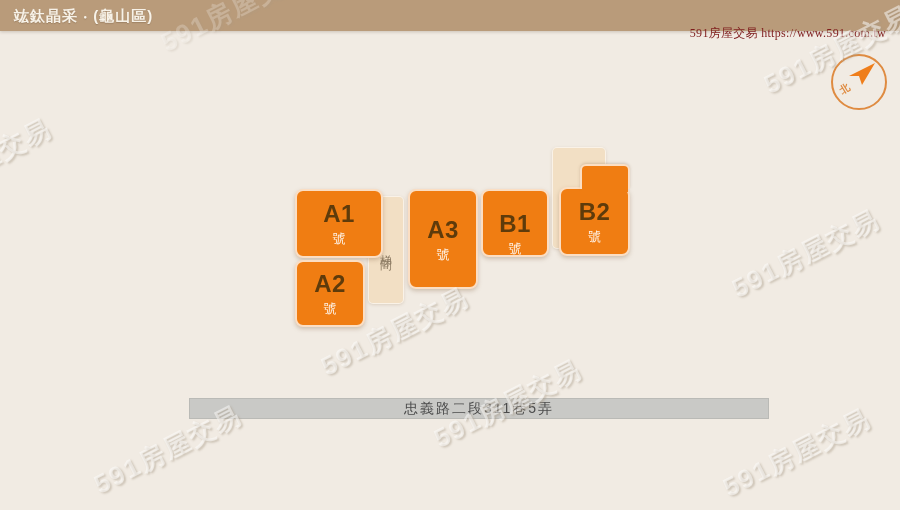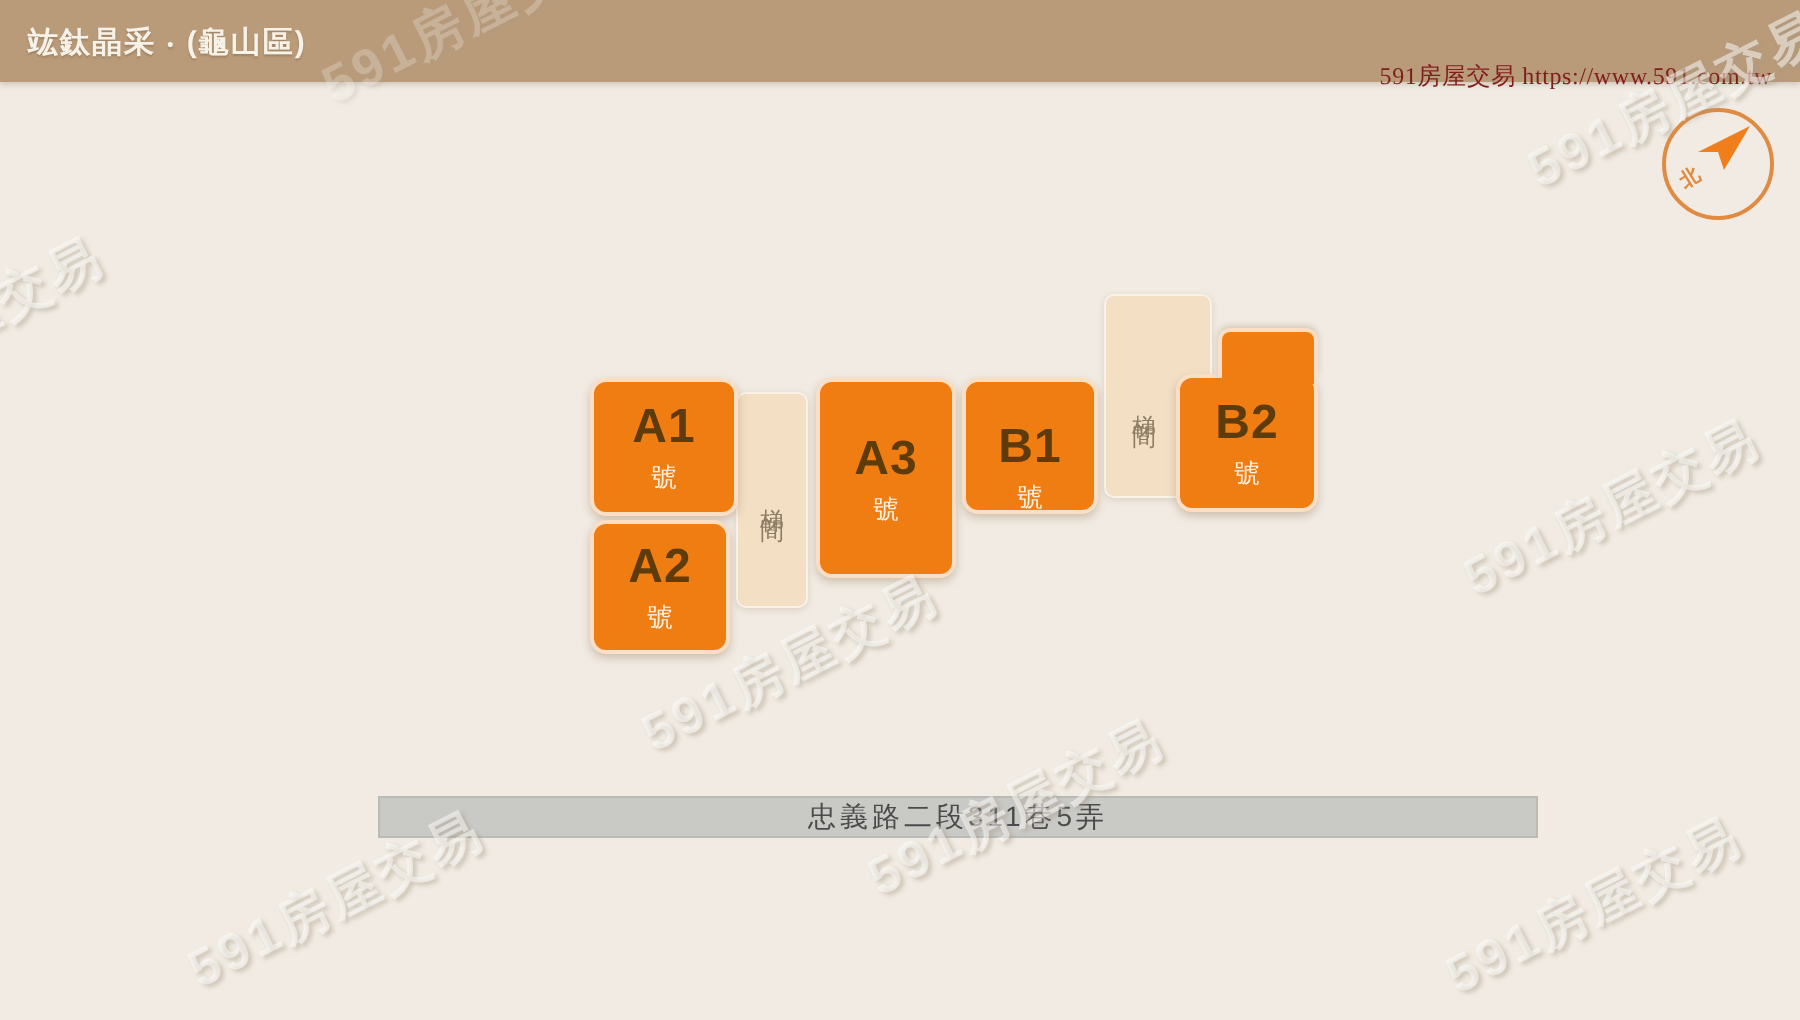--- a/index.html
+++ b/index.html
@@ -4,21 +4,21 @@
 <style>
   html,body{margin:0;padding:0;background:#e9e4db;}
   *{box-sizing:border-box;}
   .screen{
     position:relative;width:900px;height:510px;overflow:hidden;
     font-family:"Liberation Sans",sans-serif;
     background:var(--canvas_bg,#F1EBE3);
   }
   
   .header{
-    position:absolute;left:0;top:0;width:900px;height:41px;
+    position:absolute;left:0;top:0;width:900px;height:31px;
     background:var(--header_bg,#B99B7A);
     display:flex;align-items:center;justify-content:space-between;
     padding:0 14px;z-index:2;
     box-shadow:0 1px 3px rgba(90,70,50,0.25);
   }
   .header-title{
     color:#F7F2E8;font-size:15px;letter-spacing:1px;font-weight:bold;
     text-shadow:0 1px 1px rgba(120,95,70,0.4);
   }
   .header-site{
@@ -49,26 +49,26 @@
     box-shadow:0 2px 4px rgba(141,110,76,0.35);
     display:flex;flex-direction:column;align-items:center;justify-content:center;
     z-index:2;
   }
   .unit-name{
     font-size:24px;font-weight:bold;color:#5E3B0B;letter-spacing:0.5px;line-height:1;
   }
   .unit-suffix{
     margin-top:6px;font-size:13px;color:rgba(255,255,255,0.9);line-height:1;
   }
-  #unit-a1{left:295px;top:158px;width:74px;height:69px;}
+  #unit-a1{left:295px;top:158px;width:88px;height:69px;}
   #unit-a2{left:295px;top:229px;width:70px;height:67px;}
   #unit-a3{left:408px;top:158px;width:70px;height:100px;}
   #unit-b1{left:481px;top:158px;width:68px;height:68px;justify-content:flex-end;}
   
-  #unit-b2{position:absolute;left:588px;top:133px;width:71px;height:92px;z-index:2;}
+  #unit-b2{position:absolute;left:559px;top:133px;width:71px;height:92px;z-index:2;}
   .b2-notch{
     position:absolute;left:21px;top:0;width:50px;height:25px;
     background:var(--unit_orange,#F07D12);
     border:2px solid rgba(255,255,255,0.75);border-bottom:none;
     border-radius:6px 6px 0 0;
     box-shadow:0 -1px 3px rgba(141,110,76,0.3);
     z-index:2;
   }
   .b2-body{
     position:absolute;left:0;top:23px;width:71px;height:69px;

